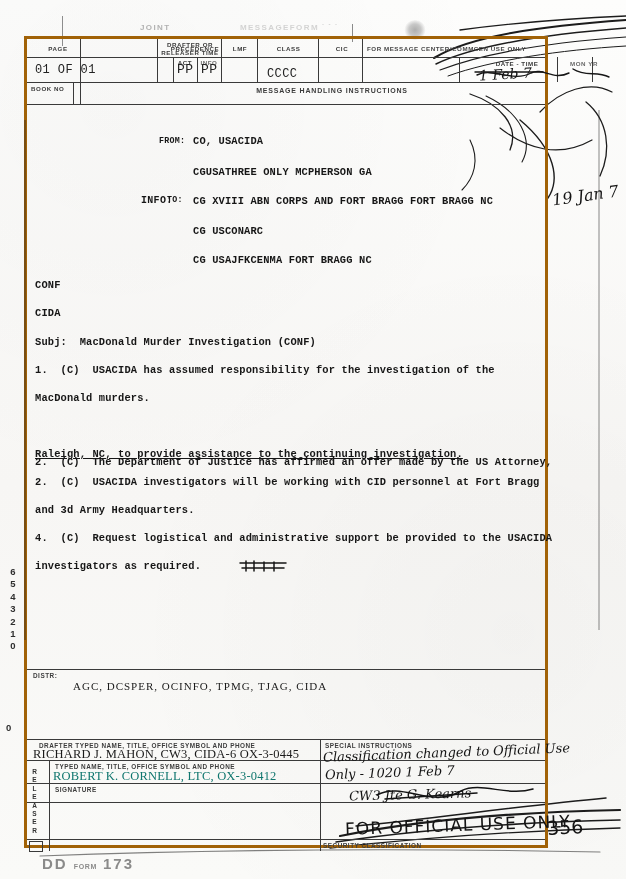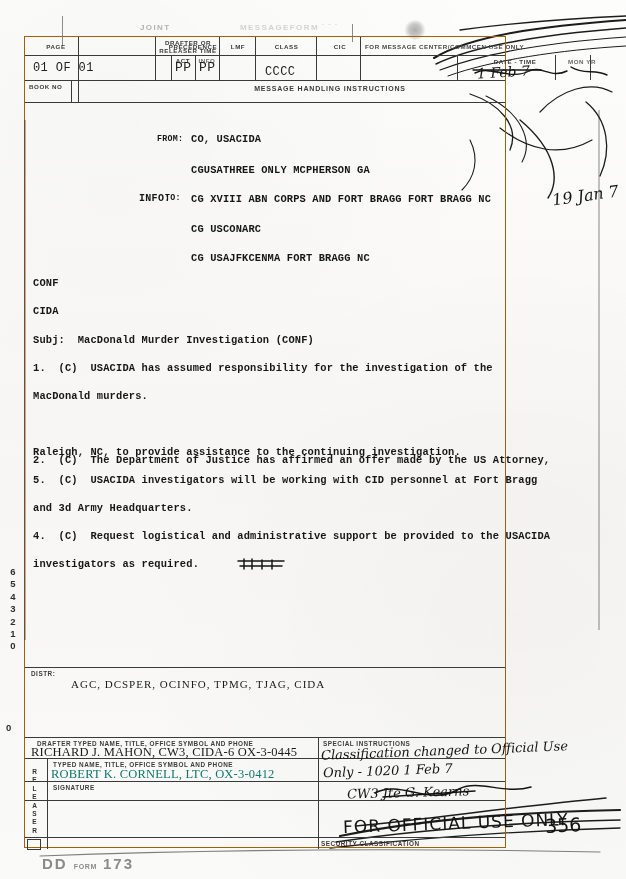--- a/index.html
+++ b/index.html
@@ -24,22 +24,22 @@
     color:#9a9a9a;font-family:"Liberation Sans",sans-serif;font-weight:bold;
     opacity:.75;
   }
   .blob{
     position:absolute;border-radius:50%;
     background:radial-gradient(circle,#6f6f6f 0%,#9d9d9d 40%,rgba(160,160,160,0) 72%);
     opacity:.55;
   }
   
   #form{
-    position:absolute;left:24px;top:36px;width:482px;height:812px;
-    border:1px solid #a16207;
+    position:absolute;left:24px;top:36px;width:524px;height:812px;
+    border:3px solid #a16207;
     box-sizing:border-box;
     background:transparent;
   }
   .hline{position:absolute;left:0;width:100%;height:1px;background:#3a3a3a;}
   .vline{position:absolute;top:0;width:1px;background:#3a3a3a;}
   
   .hdr-lbl{
     position:absolute;font-family:"Liberation Sans",sans-serif;
     font-size:6.2px;font-weight:bold;letter-spacing:.55px;color:#3b3b3b;
     text-align:center;line-height:7.5px;white-space:nowrap;
@@ -196,23 +196,23 @@
   <div class="tw" style="left:166px;top:215px;">CG USAJFKCENMA FORT BRAGG NC</div>
 
   <div class="tw" style="left:8px;top:240px;">CONF</div>
   <div class="tw" style="left:8px;top:268px;">CIDA</div>
   <div class="tw" style="left:8px;top:297px;">Subj:  MacDonald Murder Investigation (CONF)</div>
 
   <div class="tw" style="left:8px;top:325px;">1.  (C)  USACIDA has assumed responsibility for the investigation of the</div>
   <div class="tw" style="left:8px;top:353px;">MacDonald murders.</div>
 
   <div class="tw" style="left:8px;top:381px;margin-top:36px;">2.  (C)  The Department of Justice has affirmed an offer made by the US Attorney,</div>
-  <div class="tw" style="left:8px;top:409px;">Raleigh, NC, to provide assistance to the continuing investigation.</div>
-
-  <div class="tw" style="left:8px;top:437px;">5.  (C)  USACIDA investigators will be working with CID personnel at Fort Bragg</div>
+  <div class="tw" style="left:8px;top:409px;text-decoration:underline;">Raleigh, NC, to provide assistance to the continuing investigation.</div>
+
+  <div class="tw" style="left:8px;top:437px;">2.  (C)  USACIDA investigators will be working with CID personnel at Fort Bragg</div>
   <div class="tw" style="left:8px;top:465px;">and 3d Army Headquarters.</div>
 
   <div class="tw" style="left:8px;top:493px;">4.  (C)  Request logistical and administrative support be provided to the USACIDA</div>
   <div class="tw" style="left:8px;top:521px;">investigators as required.</div>
 
   <svg width="60" height="18" style="position:absolute;left:211px;top:519px;pointer-events:none;">
     <g stroke="#161616" fill="none" stroke-width="1.5" stroke-linecap="round">
       <path d="M2 5 L48 5"></path>
       <path d="M4 10 L46 10"></path>
       <path d="M8 3 L8 13"></path>

